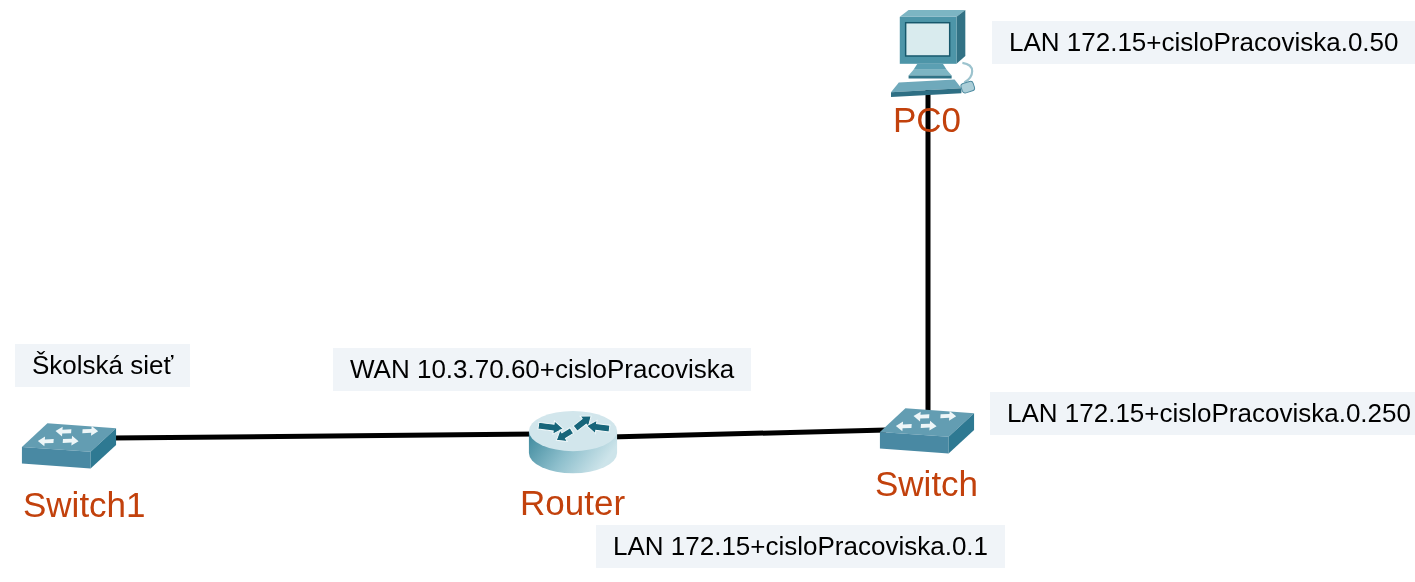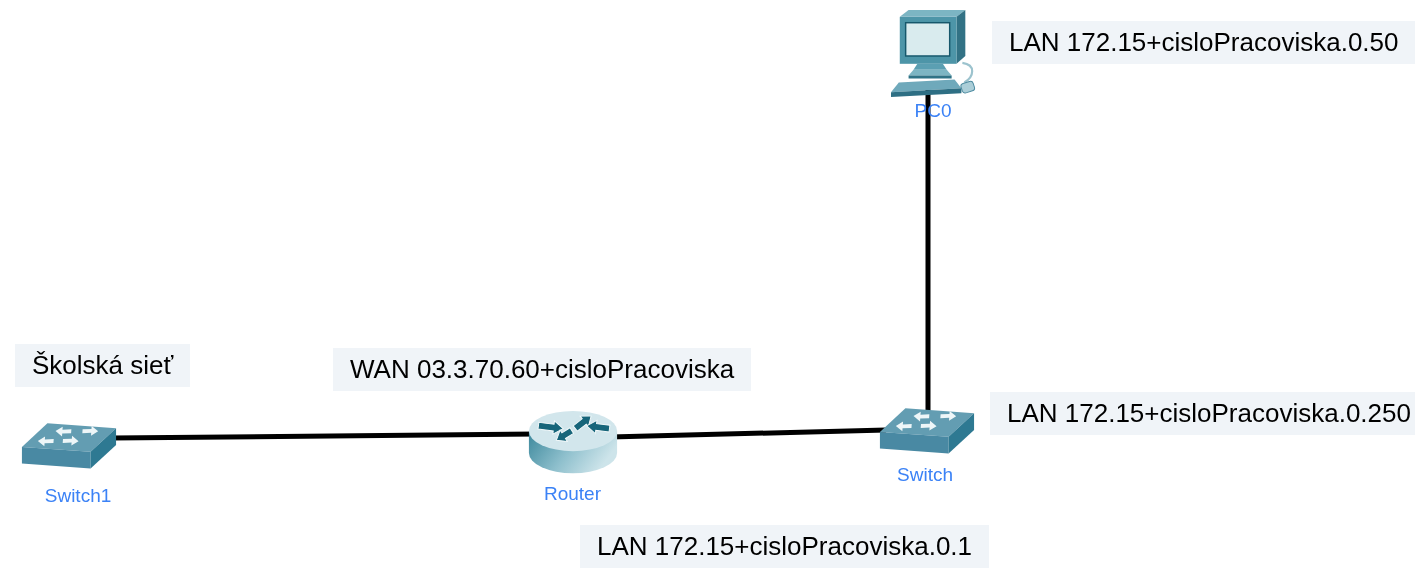--- a/index.html
+++ b/index.html
@@ -23,23 +23,23 @@
 
   .device {
     position: absolute;
     z-index: 2;
   }
   .device svg { display: block; width: 100%; height: 100%; }
 
   .device-label {
     position: absolute;
     z-index: 3;
-    font-size: 19px;
-    color: #3b82f6;
-    text-align: center;
+    font-size: 35px;
+    color: #c2410c;
+    text-align: left;
     white-space: nowrap;
   }
 
   .note {
     position: absolute;
     z-index: 3;
     background: #f0f4f8;
     color: #000000;
     font-size: 26px;
     line-height: 1.05;
@@ -155,19 +155,19 @@
         </g>
       </g>
     </svg>
   </div>
   <div class="device-label" style="left:23px; top:485px; width:110px;">Switch1</div>
 
   <div class="note" style="left:992px; top:21px;">LAN 172.15+cisloPracoviska.0.50</div>
 
   <div class="note" style="left:990px; top:392px;">LAN 172.15+cisloPracoviska.0.250</div>
 
-  <div class="note" style="left:580px; top:525px;">LAN 172.15+cisloPracoviska.0.1</div>
+  <div class="note" style="left:596px; top:525px;">LAN 172.15+cisloPracoviska.0.1</div>
 
-  <div class="note" style="left:333px; top:348px;">WAN 03.3.70.60+cisloPracoviska</div>
+  <div class="note" style="left:333px; top:348px;">WAN 10.3.70.60+cisloPracoviska</div>
 
   <div class="note" style="left:15px; top:344px;">Školská sieť</div>
 
 </div>
 
 </body></html>

